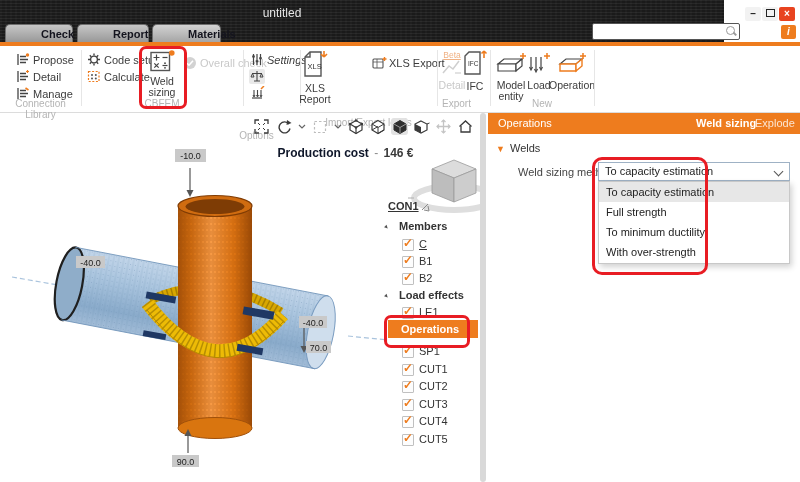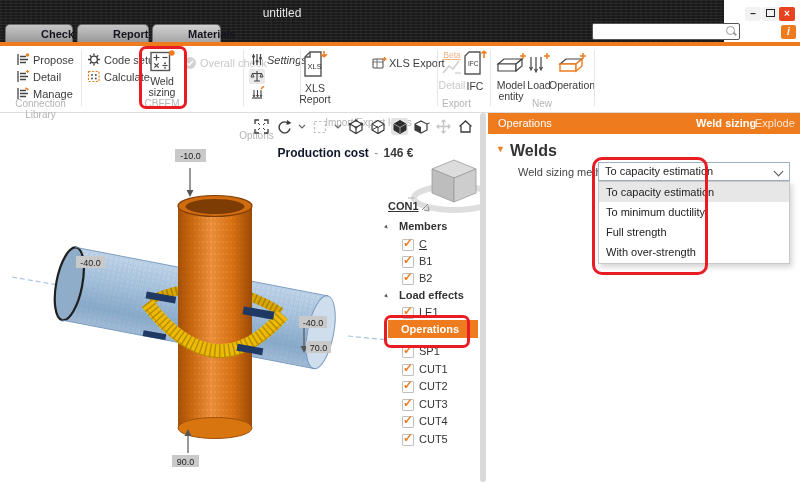--- a/index.html
+++ b/index.html
@@ -50,21 +50,21 @@
   .tlbl{position:absolute;left:35px;top:0;}
   .tsel{position:absolute;left:4px;top:120px;width:90px;height:18px;background:#ee7c1e;color:#fff;font-weight:bold;line-height:18px;padding-left:13px;box-sizing:border-box;}
   .vscroll{left:480px;top:113px;width:6px;height:369px;background:#d9d9d9;border-radius:3px;}
   
   .panel{left:488px;top:113px;width:312px;height:369px;background:#fff;}
   .phead{position:absolute;left:0;top:0;width:312px;height:21px;background:#ee7c1e;color:#fff;font-size:11px;line-height:21px;}
   .phead .ptitle{position:absolute;left:10px;}
   .phead .ptab1{position:absolute;left:208px;font-weight:bold;}
   .phead .ptab2{position:absolute;left:267px;color:rgba(255,255,255,.8);}
   .sect-tri{position:absolute;left:8px;top:31px;color:#ee7c1e;font-size:9px;}
-  .sect-lbl{position:absolute;left:22px;top:29px;font-size:16px;font-weight:bold;color:#333;}
+  .sect-lbl{position:absolute;left:22px;top:29px;font-size:11px;font-weight:normal;color:#333;}
   .fld-lbl{position:absolute;left:30px;top:53px;font-size:11px;color:#444;}
   .select{position:absolute;left:110px;top:49px;width:192px;height:19px;background:#fff;border:1px solid #9fb2c5;box-sizing:border-box;font-size:11px;color:#222;line-height:17px;padding-left:6px;}
   .select .chev{position:absolute;right:7px;top:5px;width:6px;height:6px;border-right:1.4px solid #555;border-bottom:1.4px solid #555;transform:rotate(45deg);}
   .ddlist{position:absolute;left:110px;top:68px;width:192px;height:83px;background:#fff;border:1px solid #c8c8c8;box-shadow:2px 3px 6px rgba(0,0,0,.18);box-sizing:border-box;font-size:11px;color:#222;}
   .ddi{height:20px;line-height:20px;padding-left:7px;}
   .ddi.hl{background:#e7e7e7;}
   svg text{font-family:"Liberation Sans",sans-serif;}
 </style>
 </head>
 <body>
@@ -486,21 +486,21 @@
     <span class="sect-lbl">Welds</span>
     <span class="fld-lbl">Weld sizing method</span>
 
     <div class="select">
       <span>To capacity estimation</span>
       <span class="chev"></span>
     </div>
 
     <div class="ddlist">
       <div class="ddi hl">To capacity estimation</div>
+      <div class="ddi">Full strength</div>
       <div class="ddi">To minimum ductility</div>
-      <div class="ddi">Full strength</div>
       <div class="ddi">With over-strength</div>
     </div>
 
     <div class="abs redbox" style="left:104px;top:44px;width:110px;height:112px;border-radius:10px;"></div>
   </div>
 
 </div>
 
 </body></html>

